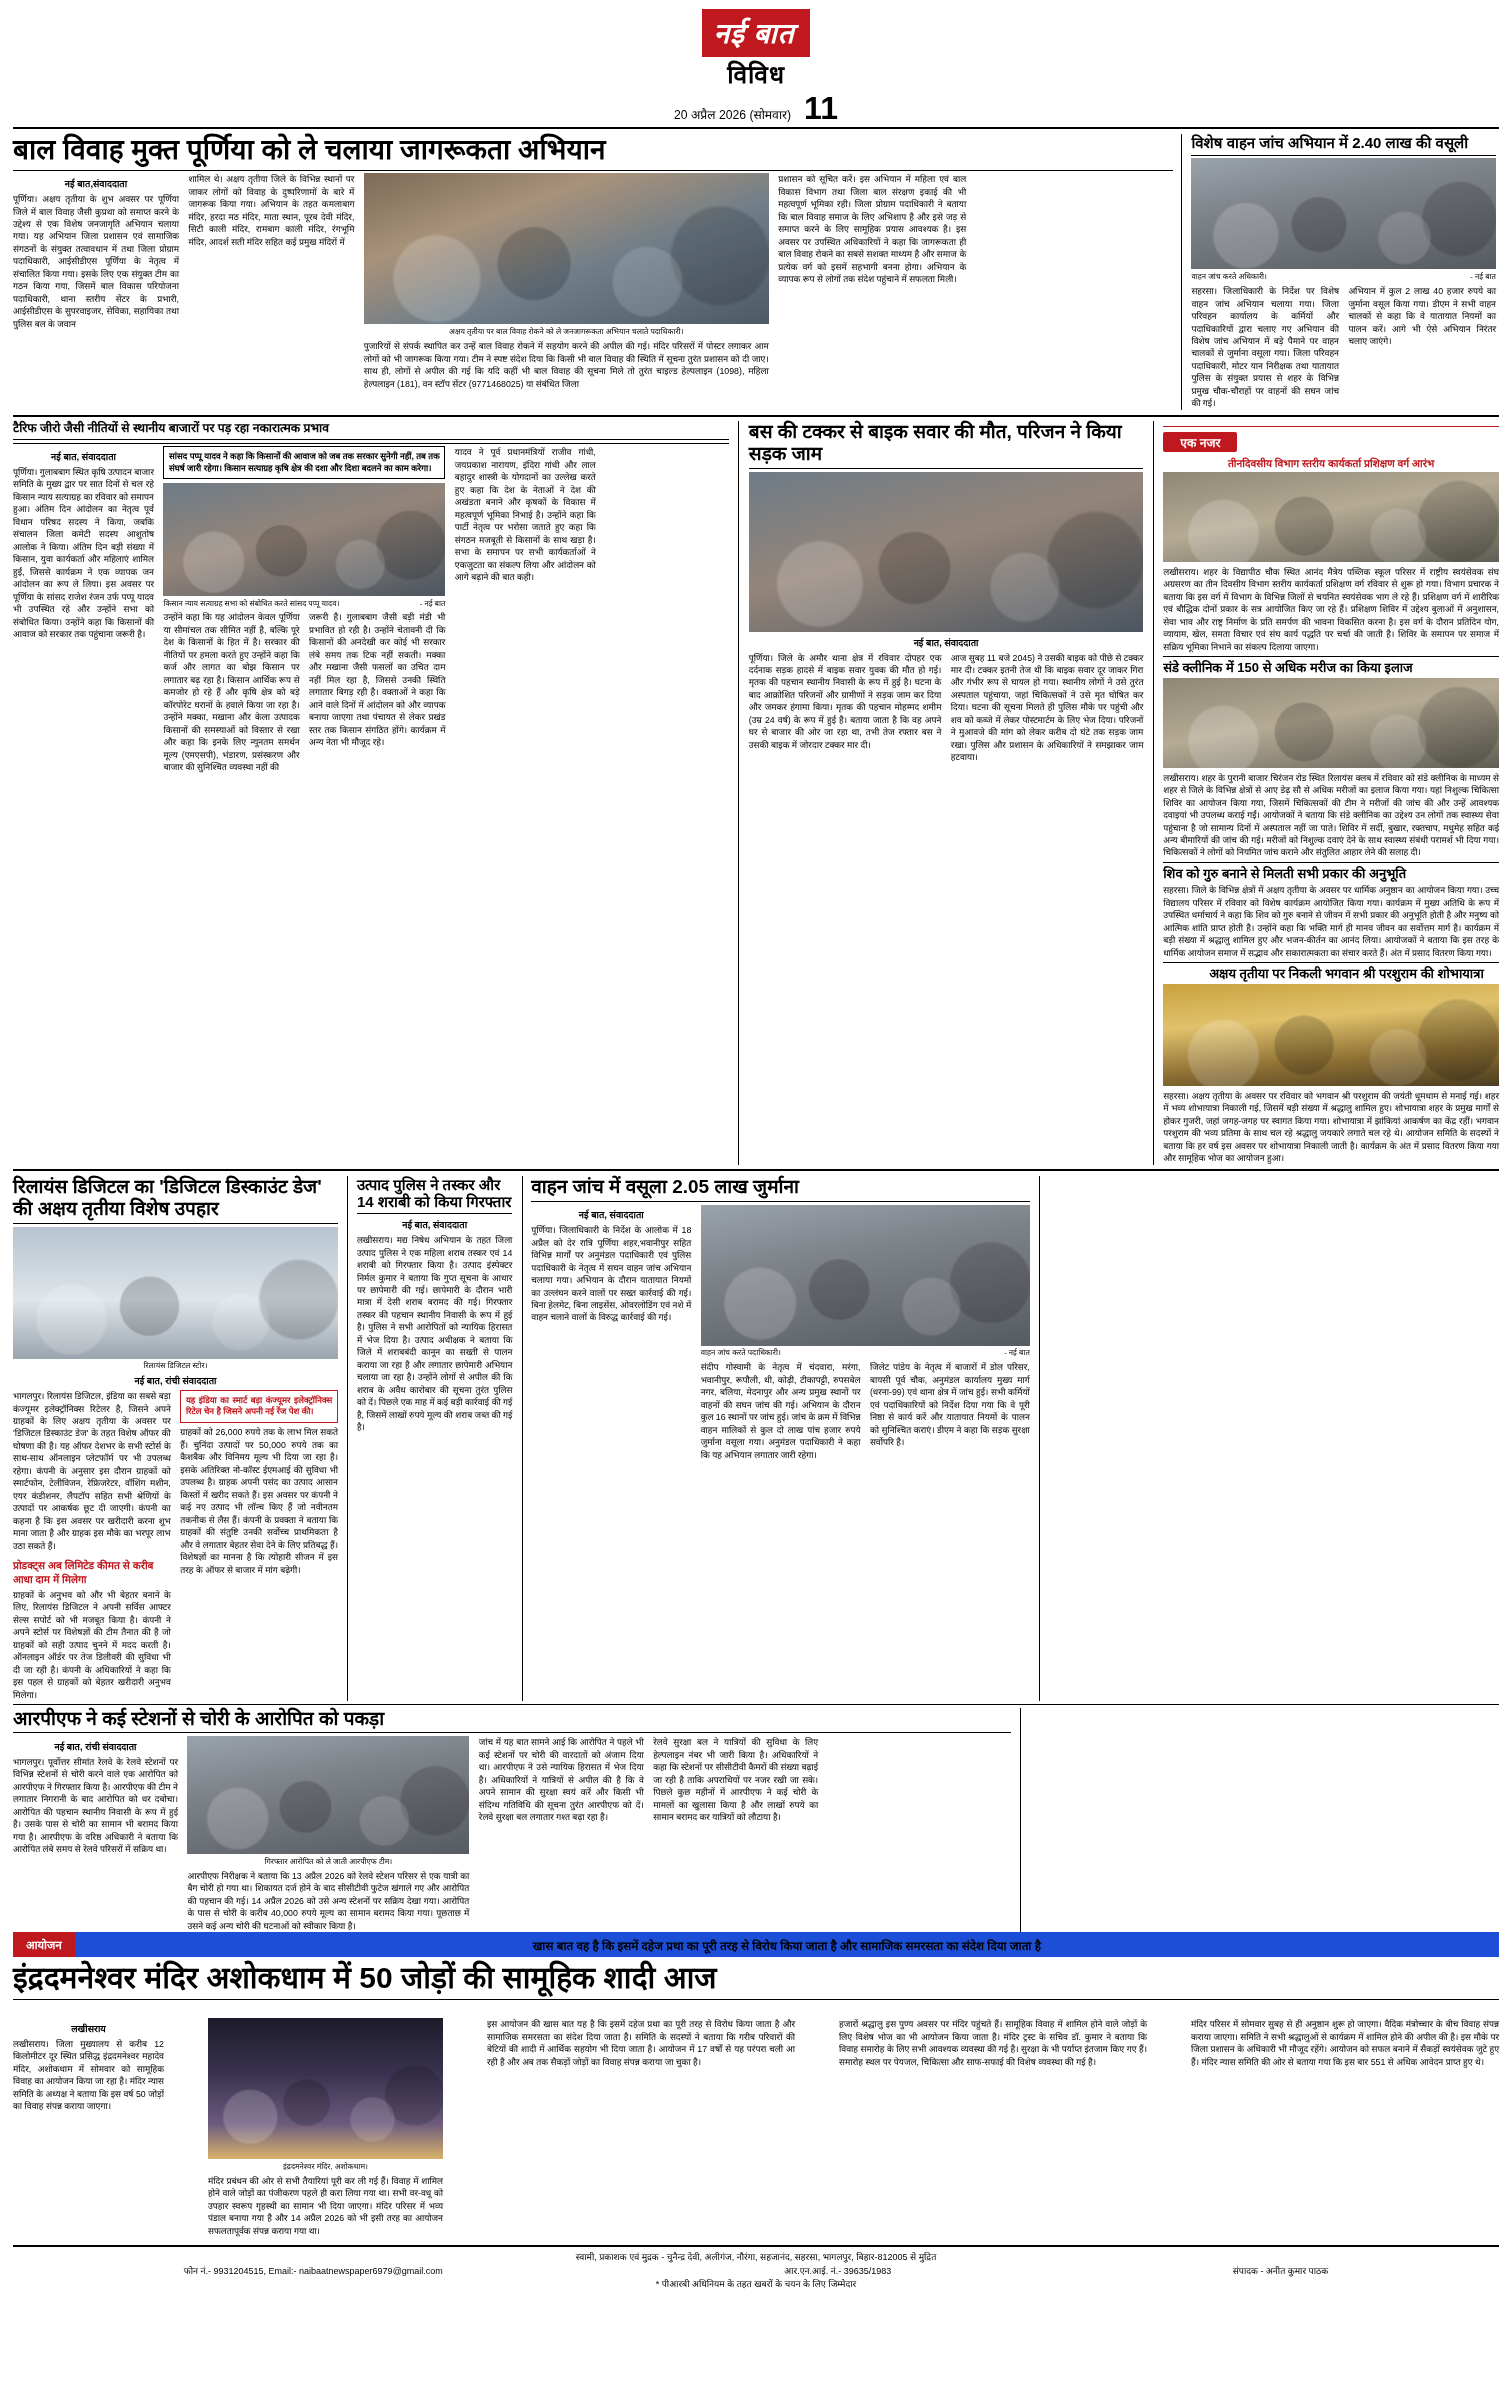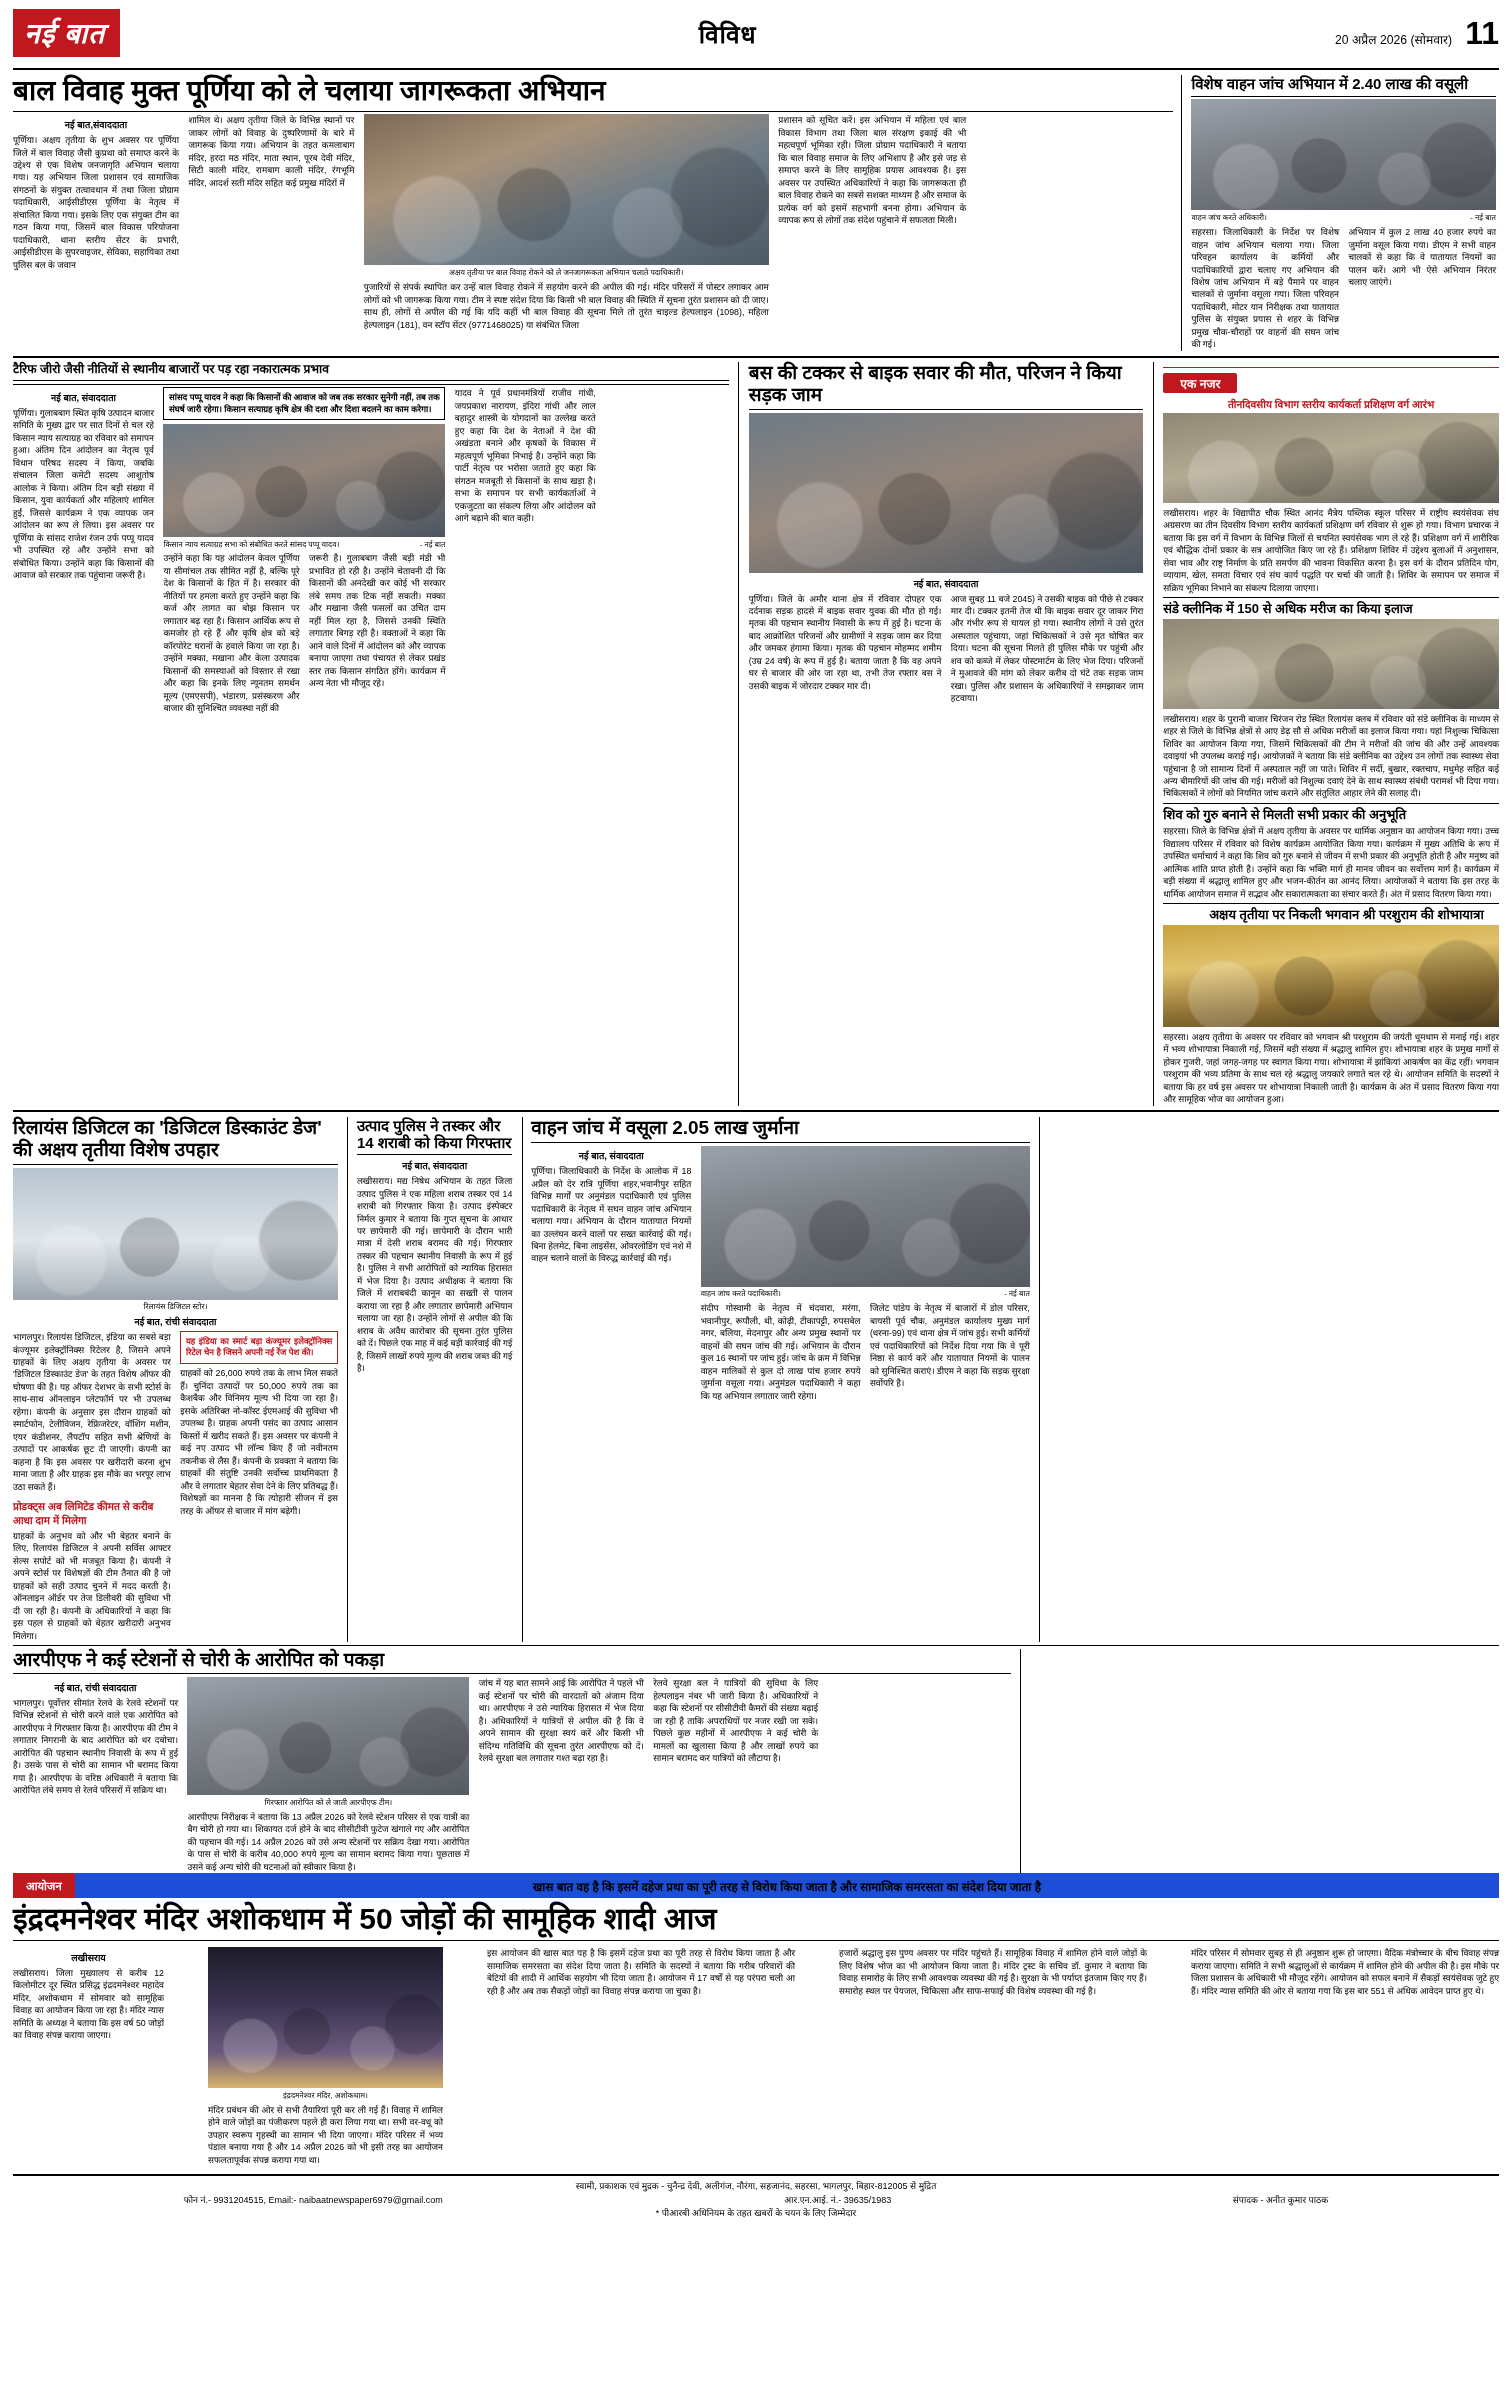--- a/index.html
+++ b/index.html
@@ -6,21 +6,21 @@
   html, body { margin:0; padding:0; }
   body {
     width: 1512px;
     background: #ffffff;
     font-family: "Liberation Sans", sans-serif;
     color:#000;
   }
   .page { width:1512px; min-height:2402px; padding:9.4px 13px 0 13px; position:relative; }
 
   
-  .masthead { display:flex; align-items:center; justify-content:space-between; border-bottom:2.8px solid #000; padding-bottom:11px; }
+  .masthead { display:flex; align-items:center; justify-content:space-between; border-bottom:2.8px solid #000; padding-bottom:0;flex-direction:column; }
   .logo-box { background:#c0181f; color:#fff; font-size:28px; font-weight:bold; padding:3.8px 15px 5.6px 11.3px; letter-spacing:0.9px; font-style:italic; }
   .masthead-center { font-size:24.5px; font-weight:bold; letter-spacing:0.9px; }
   .masthead-right { display:flex; align-items:flex-end; gap:13px; }
   .mh-date { font-size:12.2px; padding-bottom:3.8px; }
   .mh-page { font-size:32px; font-weight:bold; }
 
   .rule-thin { border-top:0.9px solid #000; margin:2.8px 0; }
   .rule-thick { border-top:2.8px solid #000; margin:4.7px 0; }
 
   
@@ -294,21 +294,21 @@
   </div>
 
   <div class="strip">
     <div class="tag">आयोजन</div>
     <div class="txt">खास बात वह है कि इसमें दहेज प्रथा का पूरी तरह से विरोध किया जाता है और सामाजिक समरसता का संदेश दिया जाता है</div>
   </div>
 
   <div style="margin-top:4.7px;">
     <div class="hl hl-big" style="font-size:30px;">इंद्रदमनेश्वर मंदिर अशोकधाम में  50 जोड़ों की सामूहिक शादी आज</div>
     <div class="rule-thin"></div>
-    <div class="cols" style="margin-top:6px;gap:44px;">
+    <div class="cols" style="margin-top:18px;gap:44px;">
       <div class="col" style="max-width:151px;">
         <div class="byline">लखीसराय</div>
         <div class="body-txt">लखीसराय। जिला मुख्यालय से करीब 12 किलोमीटर दूर स्थित प्रसिद्ध इंद्रदमनेश्वर महादेव मंदिर, अशोकधाम में सोमवार को सामूहिक विवाह का आयोजन किया जा रहा है। मंदिर न्यास समिति के अध्यक्ष ने बताया कि इस वर्ष 50 जोड़ों का विवाह संपन्न कराया जाएगा।</div>
       </div>
       <div class="col" style="flex:0 0 235px;">
         <div class="photo temple" style="height:141px;"></div>
         <div class="cap">इंद्रदमनेश्वर मंदिर, अशोकधाम।</div>
         <div class="body-txt" style="margin-top:3.8px;">मंदिर प्रबंधन की ओर से सभी तैयारियां पूरी कर ली गई हैं। विवाह में शामिल होने वाले जोड़ों का पंजीकरण पहले ही करा लिया गया था। सभी वर-वधू को उपहार स्वरूप गृहस्थी का सामान भी दिया जाएगा। मंदिर परिसर में भव्य पंडाल बनाया गया है और 14 अप्रैल 2026 को भी इसी तरह का आयोजन सफलतापूर्वक संपन्न कराया गया था।</div>
       </div>
       <div class="col">

